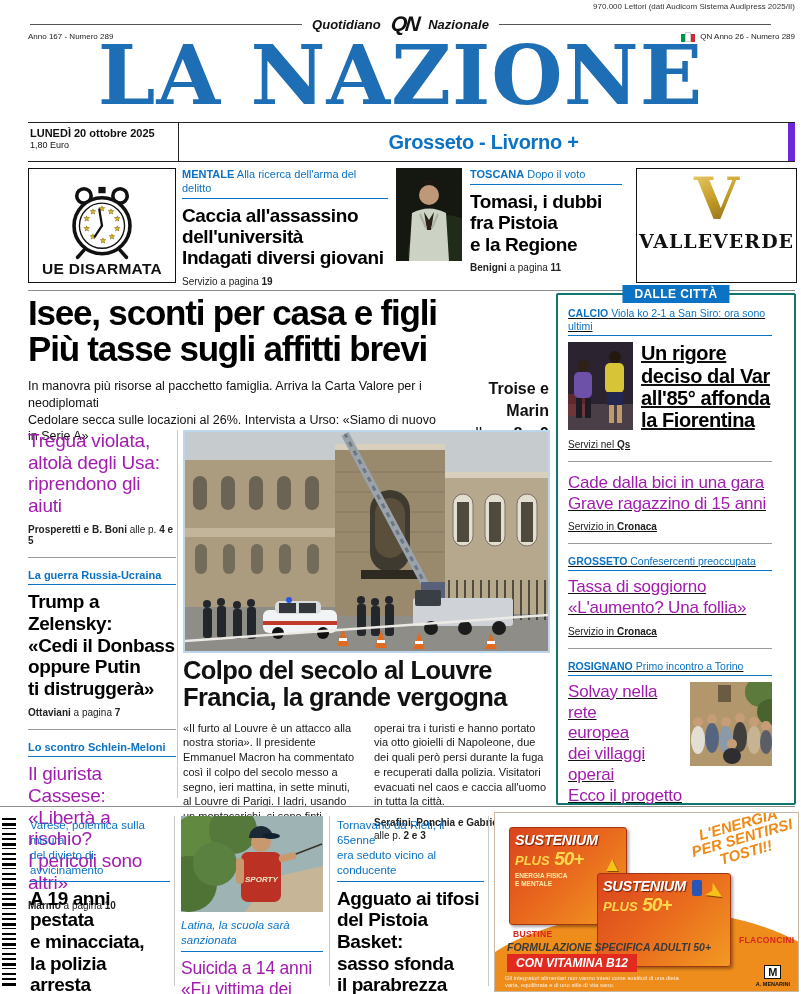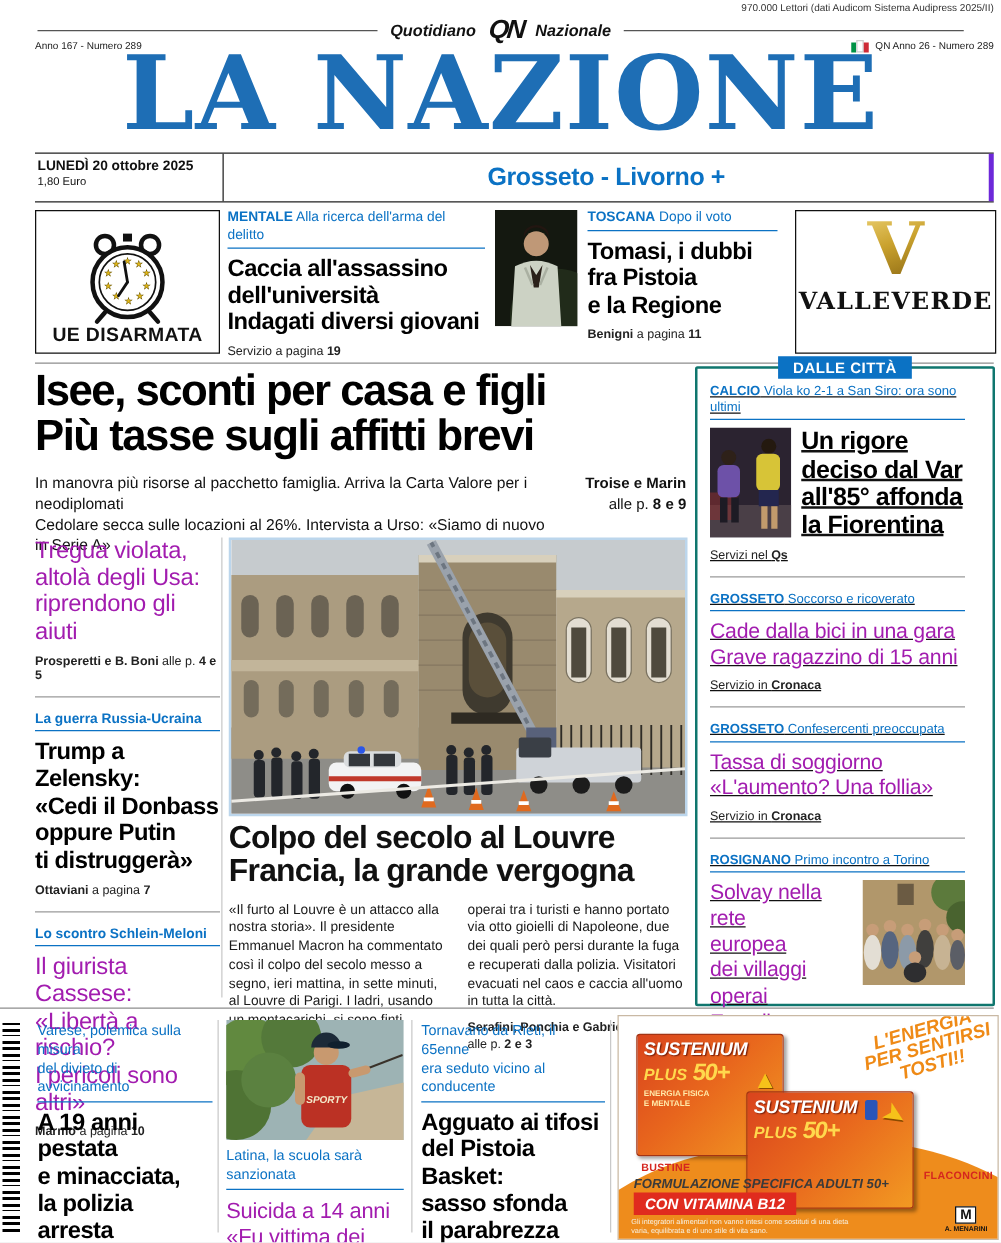--- a/index.html
+++ b/index.html
@@ -26,21 +26,21 @@
   .qnec-h{background:#2a3170;color:#fff;font-size:8.5px;font-weight:700;text-align:center;
           padding:3px 0;letter-spacing:.3px;}
   .qnec-b{font-size:9px;font-weight:700;padding:5px 6px;line-height:1.3;color:#111;}
 
   
   .dateline{position:absolute;left:28px;right:6px;top:122px;height:38px;
             border-top:1.5px solid #222;border-bottom:1.5px solid #222;display:flex;}
   .dl-c1{width:148px;border-right:1px solid #222;padding:4px 0 0 2px;}
   .dl-date{font-size:11px;font-weight:700;}
   .dl-price{font-size:9px;margin-top:1px;}
-  .dl-c2{flex:1;border-right:4px solid #6d28d9;display:flex;align-items:center;justify-content:center;}
+  .dl-c2{flex:1;border-right:7px solid #6d28d9;display:flex;align-items:center;justify-content:center;}
   .dl-ed{color:#0b72c4;font-weight:900;font-size:20px;letter-spacing:-.3px;}
   .dl-c3{width:170px;text-align:right;padding:4px 2px 0 0;font-size:8.5px;line-height:1.4;color:#222;}
 
   
   .kicker{font-size:11px;color:#0b72c4;border-bottom:1.5px solid #0b72c4;padding-bottom:2px;
           margin-bottom:6px;line-height:1.25;}
   .kicker b{font-weight:800;}
   .hl-b{font-weight:900;color:#000;letter-spacing:-.4px;}
   .hl-l{font-weight:400;color:#a21caf;letter-spacing:-.2px;}
   .byline{font-size:10px;color:#222;margin-top:7px;}
@@ -61,21 +61,21 @@
         -webkit-background-clip:text;background-clip:text;color:transparent;}
   .vv-name{font-family:"DejaVu Serif",serif;font-weight:700;font-size:19px;letter-spacing:1px;color:#111;}
 
   .rule-h{position:absolute;left:28px;right:6px;height:1px;background:#8d8d8d;}
 
   
   .lead{position:absolute;left:28px;top:295px;width:521px;}
   .lead-hl{font-size:35px;line-height:1.04;font-weight:900;letter-spacing:-1.2px;color:#000;}
   .lead-sub-row{display:flex;margin-top:10px;}
   .lead-sub{flex:1;font-size:12.5px;line-height:1.35;color:#111;}
-  .lead-by{width:105px;text-align:right;font-size:12px;line-height:1.4;}
+  .lead-by{width:105px;text-align:right;font-size:16px;line-height:1.4;}
 
   
   .left-rail{position:absolute;left:28px;top:428px;width:148px;}
   .lr-hl{font-size:19px;line-height:1.14;margin-top:2px;}
   .vline{position:absolute;width:1px;background:#c9c9c9;}
 
   
   .photo-louvre{position:absolute;left:183px;top:430px;width:363px;height:219px;
                 border:2px solid #bcd6ec;box-sizing:content-box;}
   .louvre{position:absolute;left:183px;top:657px;width:368px;}
@@ -415,21 +415,20 @@
           </span>
           <div class="hl-b calcio-hl pre">Un rigore
 deciso dal Var
 all'85° affonda
 la Fiorentina</div>
         </div>
         <div class="byline"><span>Servizi nel </span><b>Qs</b></div>
       </div>
       <hr class="hr">
       <div>
-        <div class="kicker"><b>GROSSETO</b><span> Soccorso e ricoverato</span></div>
         <div class="hl-l g-hl pre">Cade dalla bici in una gara
 Grave ragazzino di 15 anni</div>
         <div class="byline"><span>Servizio in </span><b>Cronaca</b></div>
       </div>
       <hr class="hr">
       <div>
         <div class="kicker"><b>GROSSETO</b><span> Confesercenti preoccupata</span></div>
         <div class="hl-l g-hl pre">Tassa di soggiorno
 «L'aumento? Una follia»</div>
         <div class="byline"><span>Servizio in </span><b>Cronaca</b></div>
@@ -501,21 +500,21 @@
         <line x1="68" y1="56" x2="141" y2="28" stroke="#39322a" stroke-width="1.5"></line>
         <circle cx="80" cy="26" r="10" fill="#c8996f"></circle>
         <path d="M68,22 a12,12 0 0 1 24,0 z" fill="#1c2a38"></path>
         <ellipse cx="90" cy="20" rx="9" ry="3" fill="#10202e"></ellipse>
         <rect x="60" y="36" width="40" height="50" rx="7" fill="#bb3124"></rect>
         <rect x="55" y="42" width="8" height="26" rx="4" fill="#c8996f"></rect>
         <rect x="97" y="40" width="18" height="7" rx="3.5" fill="#c8996f" transform="rotate(-14 97 40)"></rect>
         <text x="64" y="66" font-size="8" font-style="italic" font-weight="bold" fill="#f3e8c9">SPORTY</text>
       </svg>
     </span>
-    <div class="b-kicker" style="margin-top:6px;">Latina, la scuola sarà sanzionata</div>
+    <div class="b-kicker" style="margin-top:6px;font-style:italic;">Latina, la scuola sarà sanzionata</div>
     <div class="hl-l b-hl-l pre">Suicida a 14 anni
 «Fu vittima dei bulli»</div>
     
   </div>
   <div class="vline" style="left:329px;top:816px;height:170px;"></div>
 
   <div class="b-story" style="left:337px;width:147px;">
     <div class="b-kicker pre">Tornavano da Rieti, il 65enne
 era seduto vicino al conducente</div>
     <div class="hl-b b-hl-b pre">Agguato ai tifosi

